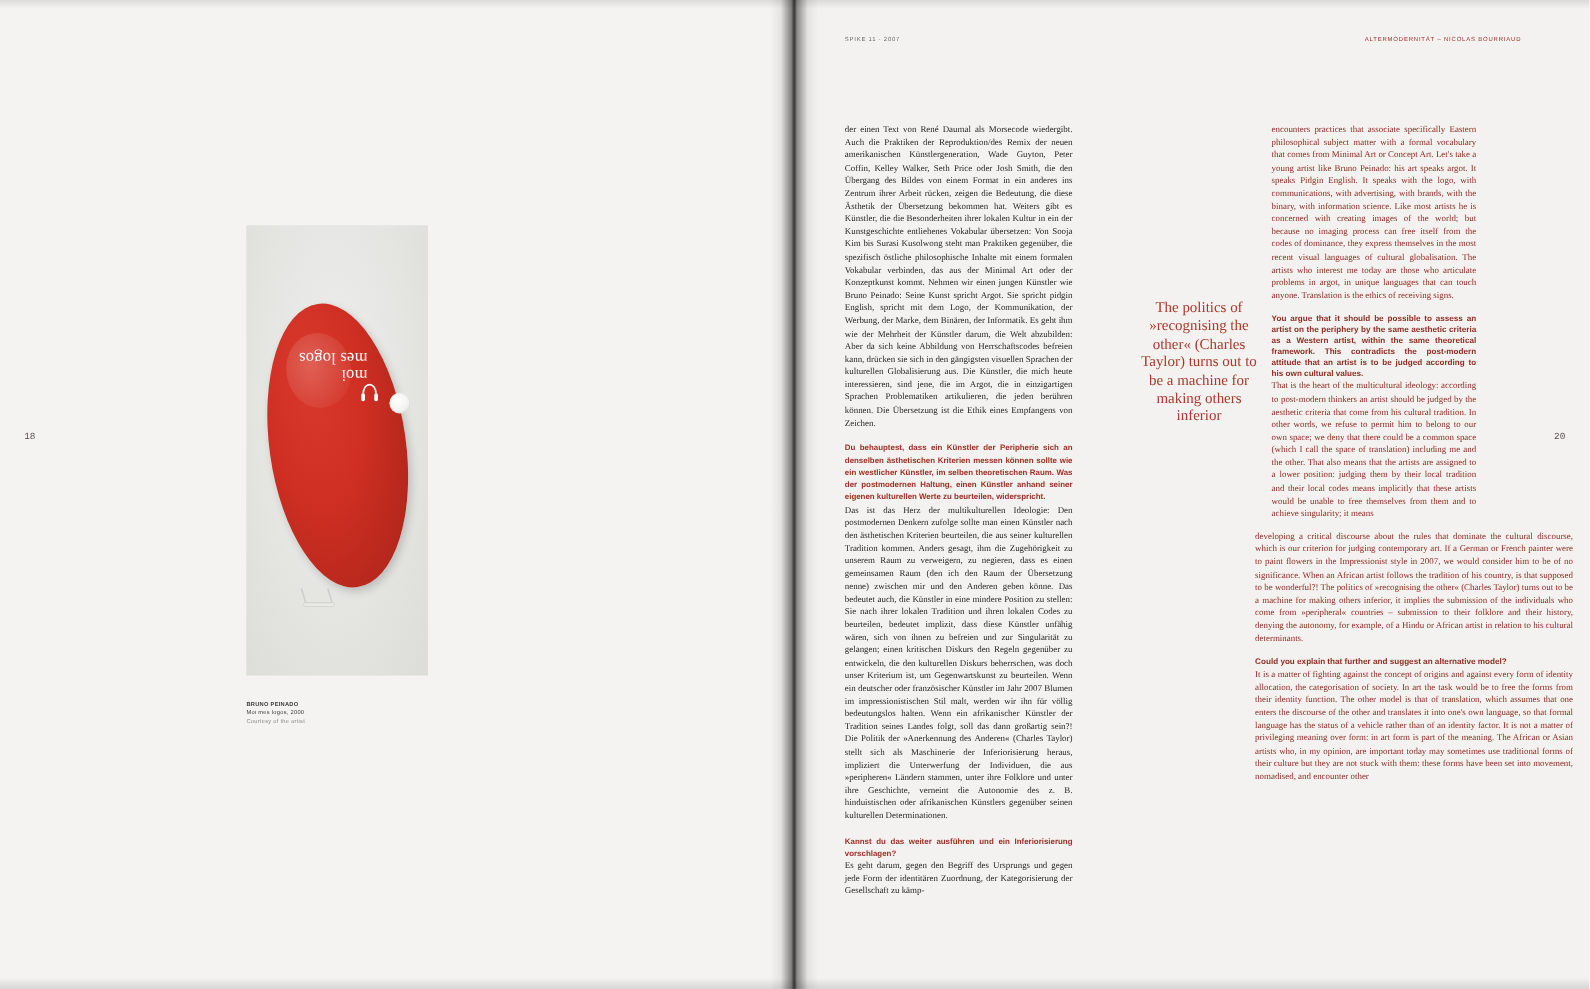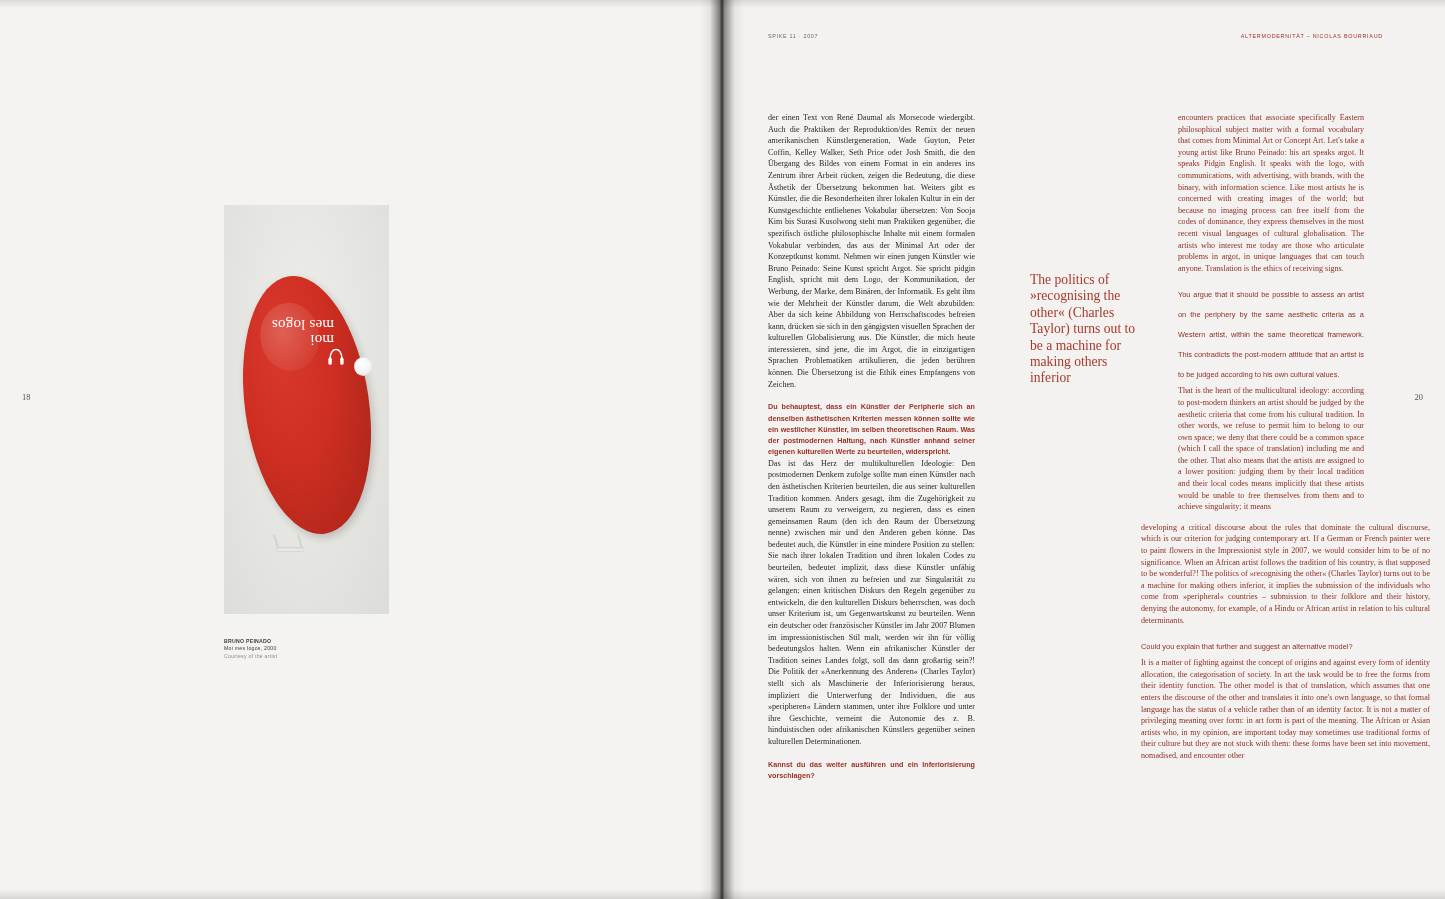--- a/index.html
+++ b/index.html
@@ -71,21 +71,21 @@
     letter-spacing: 0.7px;
     color: #6a6a6a;
     text-transform: uppercase;
   }
   .runhead.left-head { left: 768px; }
   .runhead.right-head { right: 62px; color: #9c2f24; letter-spacing: 0.75px;}
 
   
   .folio {
     position: absolute;
-    font-family: Liberation Serif, serif;
+    font-family: Liberation Mono, monospace;
     font-size: 8.5px;
     color: #55514e;
     text-align: right;
   }
   .folio-left { left: 22px; top: 392px; }
   .folio-right { right: 22px; top: 392px; }
 
   
   .plate {
     position: absolute;
@@ -196,38 +196,38 @@
 
   .col-right-en {
     left: 1094px;
     top: 112px;
     width: 289px;
     color: #8e2e23;
   }
   .col-right-en .en-block { width: 289px; margin-left: 47px; }
   .col-right-en .narrow {
     width: 186px;
-    margin-left: 84px;
+    margin-left: 62px;
   }
   .col-right-en .en-bold {
     font-family: "Liberation Sans", sans-serif;
-    font-weight: normal;
+    font-weight: bold;
     font-size: 7.4px;
-    line-height: 20px;
+    line-height: 10px;
   }
   .pullquote {
     position: absolute;
     left: 1030px;
     top: 272px;
     width: 120px;
     font-family: "Liberation Serif", serif;
     font-size: 13.6px;
     line-height: 16.4px;
     color: #a8392c;
-    text-align: left;
+    text-align: center;
   }
   .en-spacer { height: 11px; }
   .en-spacer-sm { height: 9px; }
 </style>
 </head>
 <body>
 
 <div class="spread">
 
   <div class="page-left">
@@ -274,24 +274,25 @@
   <div class="page-right"></div>
 
   <div class="runhead left-head">SPIKE 11 · 2007</div>
   <div class="runhead right-head">ALTERMODERNITÄT – NICOLAS BOURRIAUD</div>
 
   <div class="folio folio-right">20</div>
 
   <div class="col col-left-de">
     <p>der einen Text von René Daumal als Morsecode wiedergibt. Auch die Praktiken der Reproduktion/des Remix der neuen amerikanischen Künstlergeneration, Wade Guyton, Peter Coffin, Kelley Walker, Seth Price oder Josh Smith, die den Übergang des Bildes von einem Format in ein anderes ins Zentrum ihrer Arbeit rücken, zeigen die Bedeutung, die diese Ästhetik der Übersetzung bekommen hat. Weiters gibt es Künstler, die die Besonderheiten ihrer lokalen Kultur in ein der Kunstgeschichte entliehenes Vokabular übersetzen: Von Sooja Kim bis Surasi Kusolwong steht man Praktiken gegenüber, die spezifisch östliche philosophische Inhalte mit einem formalen Vokabular verbinden, das aus der Minimal Art oder der Konzeptkunst kommt. Nehmen wir einen jungen Künstler wie Bruno Peinado: Seine Kunst spricht Argot. Sie spricht pidgin English, spricht mit dem Logo, der Kommunikation, der Werbung, der Marke, dem Binären, der Informatik. Es geht ihm wie der Mehrheit der Künstler darum, die Welt abzubilden: Aber da sich keine Abbildung von Herrschaftscodes befreien kann, drücken sie sich in den gängigsten visuellen Sprachen der kulturellen Globalisierung aus. Die Künstler, die mich heute interessieren, sind jene, die im Argot, die in einzigartigen Sprachen Problematiken artikulieren, die jeden berühren können. Die Übersetzung ist die Ethik eines Empfangens von Zeichen.</p>
     <div class="spacer"></div>
-    <p class="de-bold">Du behauptest, dass ein Künstler der Peripherie sich an denselben ästhetischen Kriterien messen können sollte wie ein westlicher Künstler, im selben theoretischen Raum. Was der postmodernen Haltung, nach Künstler anhand seiner eigenen kulturellen Werte zu beurteilen, widerspricht.</p>
+    <p class="de-bold">Du behauptest, dass ein Künstler der Peripherie sich an denselben ästhetischen Kriterien messen können sollte wie ein westlicher Künstler, im selben theoretischen Raum. Was der postmodernen Haltung, einen Künstler anhand seiner eigenen kulturellen Werte zu beurteilen, widerspricht.</p>
     <p>Das ist das Herz der multikulturellen Ideologie: Den postmodernen Denkern zufolge sollte man einen Künstler nach den ästhetischen Kriterien beurteilen, die aus seiner kulturellen Tradition kommen. Anders gesagt, ihm die Zugehörigkeit zu unserem Raum zu verweigern, zu negieren, dass es einen gemeinsamen Raum (den ich den Raum der Übersetzung nenne) zwischen mir und den Anderen geben könne. Das bedeutet auch, die Künstler in eine mindere Position zu stellen: Sie nach ihrer lokalen Tradition und ihren lokalen Codes zu beurteilen, bedeutet implizit, dass diese Künstler unfähig wären, sich von ihnen zu befreien und zur Singularität zu gelangen; einen kritischen Diskurs den Regeln gegenüber zu entwickeln, die den kulturellen Diskurs beherrschen, was doch unser Kriterium ist, um Gegenwartskunst zu beurteilen. Wenn ein deutscher oder französischer Künstler im Jahr 2007 Blumen im impressionistischen Stil malt, werden wir ihn für völlig bedeutungslos halten. Wenn ein afrikanischer Künstler der Tradition seines Landes folgt, soll das dann großartig sein?! Die Politik der »Anerkennung des Anderen« (Charles Taylor) stellt sich als Maschinerie der Inferiorisierung heraus, impliziert die Unterwerfung der Individuen, die aus »peripheren« Ländern stammen, unter ihre Folklore und unter ihre Geschichte, verneint die Autonomie des z. B. hinduistischen oder afrikanischen Künstlers gegenüber seinen kulturellen Determinationen.</p>
     <div class="spacer"></div>
     <p class="de-bold">Kannst du das weiter ausführen und ein Inferiorisierung vorschlagen?</p>
+    <p>Es geht darum, gegen den Begriff des Ursprungs und gegen jede Form der identitären Zuordnung, der Kategorisierung der Gesellschaft zu kämp-</p>
   </div>
 
   <div class="col col-right-en">
     <p class="en-block narrow">encounters practices that associate specifically Eastern philosophical subject matter with a formal vocabulary that comes from Minimal Art or Concept Art. Let's take a young artist like Bruno Peinado: his art speaks argot. It speaks Pidgin English. It speaks with the logo, with communications, with advertising, with brands, with the binary, with information science. Like most artists he is concerned with creating images of the world; but because no imaging process can free itself from the codes of dominance, they express themselves in the most recent visual languages of cultural globalisation. The artists who interest me today are those who articulate problems in argot, in unique languages that can touch anyone. Translation is the ethics of receiving signs.</p>
     <div class="en-spacer"></div>
     <p class="en-bold narrow">You argue that it should be possible to assess an artist on the periphery by the same aesthetic criteria as a Western artist, within the same theoretical framework. This contradicts the post-modern attitude that an artist is to be judged according to his own cultural values.</p>
     <p class="narrow">That is the heart of the multicultural ideology: according to post-modern thinkers an artist should be judged by the aesthetic criteria that come from his cultural tradition. In other words, we refuse to permit him to belong to our own space; we deny that there could be a common space (which I call the space of translation) including me and the other. That also means that the artists are assigned to a lower position: judging them by their local tradition and their local codes means implicitly that these artists would be unable to free themselves from them and to achieve singularity; it means</p>
     <div class="en-spacer-sm"></div>
     <p class="en-block">developing a critical discourse about the rules that dominate the cultural discourse, which is our criterion for judging contemporary art. If a German or French painter were to paint flowers in the Impressionist style in 2007, we would consider him to be of no significance. When an African artist follows the tradition of his country, is that supposed to be wonderful?! The politics of »recognising the other« (Charles Taylor) turns out to be a machine for making others inferior, it implies the submission of the individuals who come from »peripheral« countries – submission to their folklore and their history, denying the autonomy, for example, of a Hindu or African artist in relation to his cultural determinants.</p>
     <div class="en-spacer"></div>

